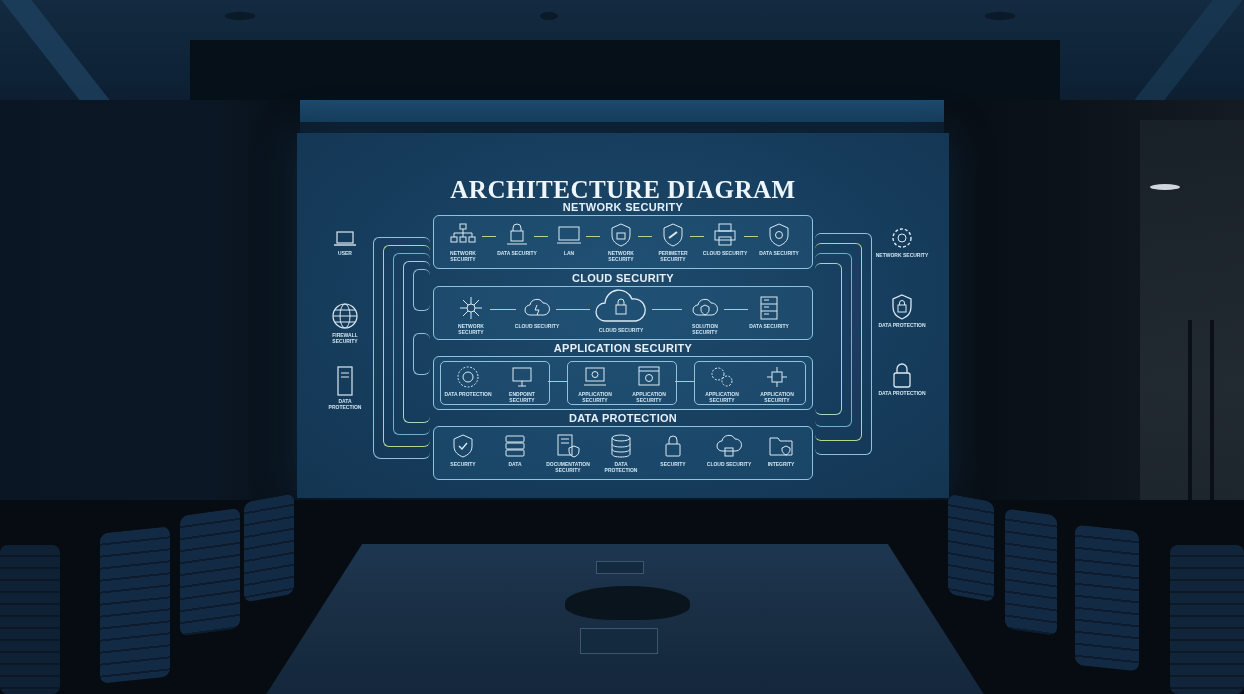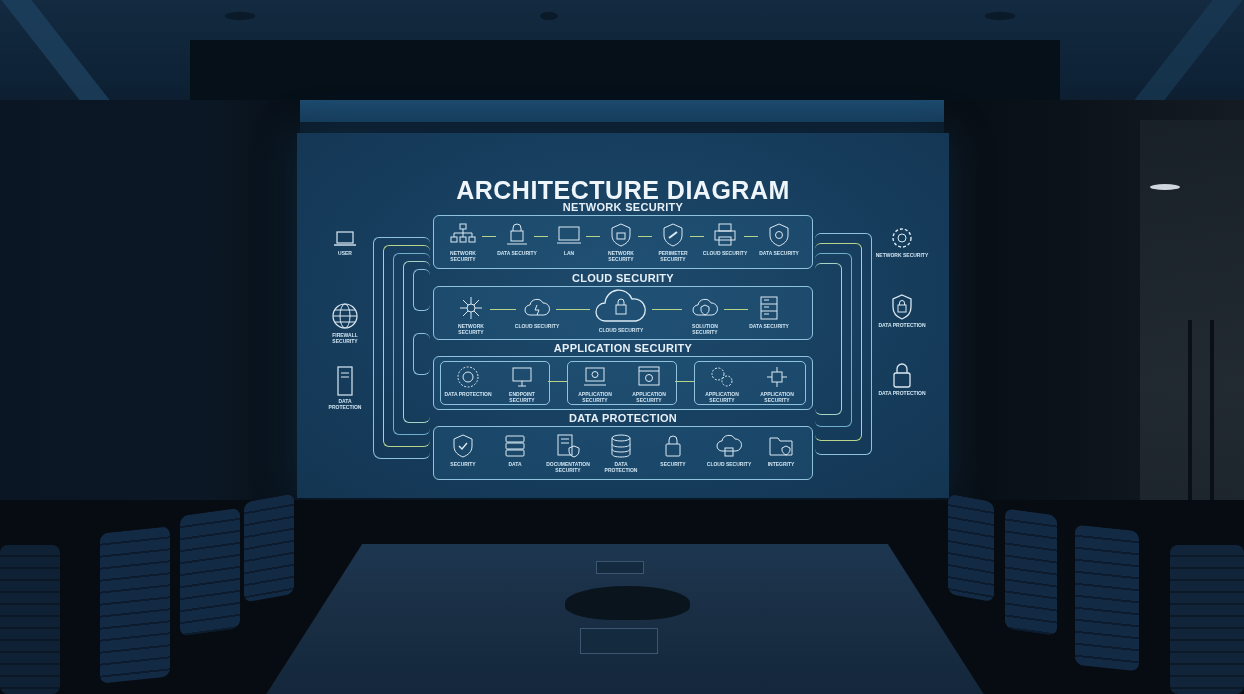--- a/index.html
+++ b/index.html
@@ -52,21 +52,21 @@
   </div>
 
   <div class="wall-l"></div>
   <div class="wall-r"></div>
   <div class="glass"></div>
   <div class="glass-light"></div>
   <div class="handle" style="left:1188px;"></div>
   <div class="handle" style="left:1210px;"></div>
 
   <div class="screen">
-    <div class="title" style="top:44px;">ARCHITECTURE DIAGRAM</div>
+    <div class="title" style="top:44px;font-family:Liberation Serif, serif;">ARCHITECTURE DIAGRAM</div>
 
     <div class="side-label" style="left:28px;top:96px;width:40px;">
       <svg width="26" height="20" viewBox="0 0 26 20">
           <rect x="5" y="3" width="16" height="11" fill="none" stroke="#dbe9f3" stroke-width="1.2"></rect>
           <path d="M2 16h22" stroke="#dbe9f3" stroke-width="1.4"></path>
         </svg>
       <div>USER</div>
     </div>
     <div class="side-label" style="left:26px;top:168px;width:44px;">
       <svg width="30" height="30" viewBox="0 0 30 30">

